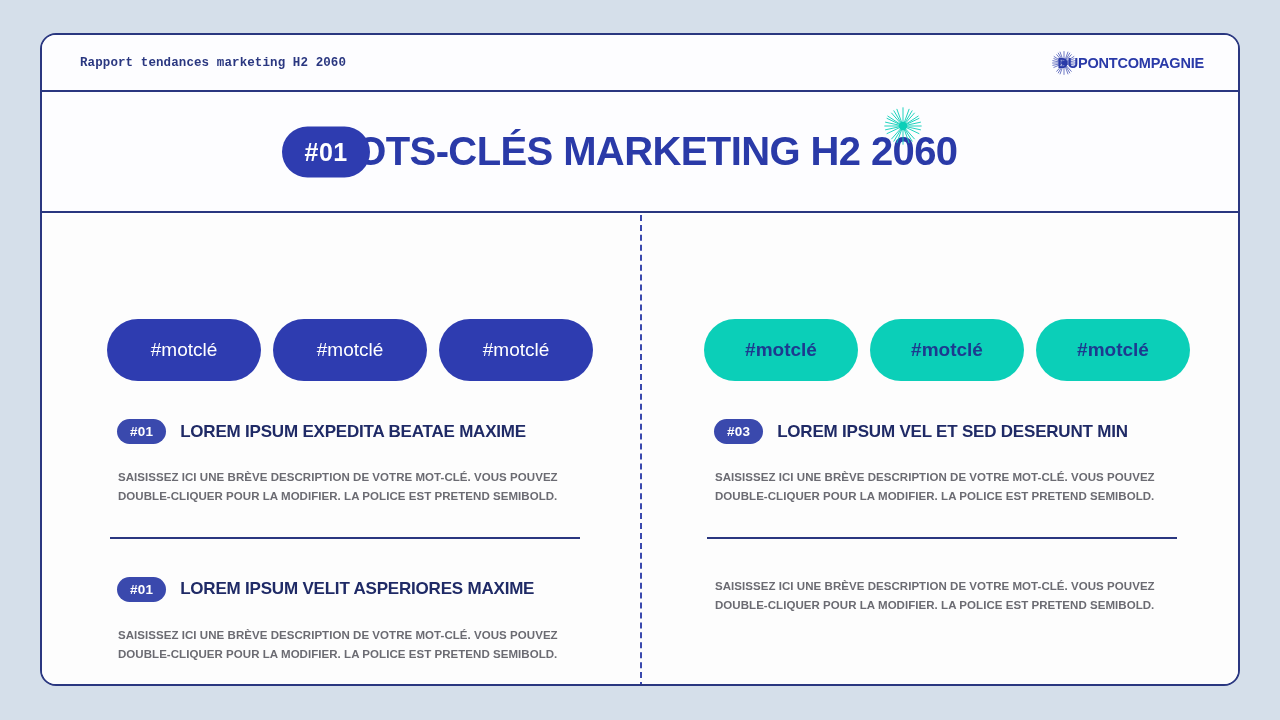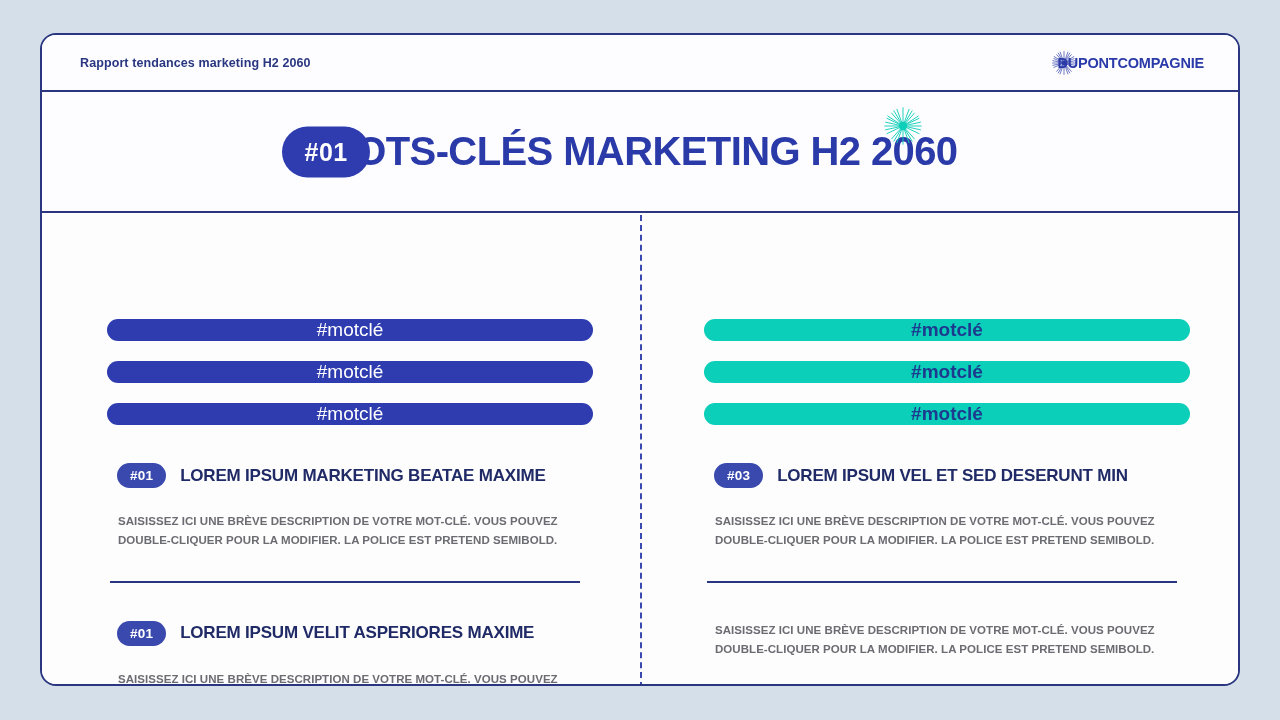--- a/index.html
+++ b/index.html
@@ -30,20 +30,21 @@
     align-items: center;
     justify-content: space-between;
     padding: 0 34px 0 38px;
     background: #fdfdff;
   }
   .header-title {
     font-size: 12.5px;
     font-weight: bold;
     color: #2a3780;
     letter-spacing: 0.1px;
+    font-family: Liberation Mono, monospace;
   }
   .brand-logo {
     display: flex;
     align-items: center;
     position: relative;
   }
   .brand-burst {
     position: absolute;
     left: -6px; top: 50%;
     transform: translateY(-50%);
@@ -119,23 +120,22 @@
   .vdivider {
     position: absolute;
     left: 598px; top: 0;
     width: 0;
     height: 473px;
     border-left: 2px dashed #3a49ad;
   }
 
   .pill-row {
     display: flex;
-    gap: 20px;
+    gap: 12px;
     margin-top: 104px;
-    flex-direction: column;
   }
   .pill {
     flex: 1 1 0;
     height: 62px;
     border-radius: 31px;
     display: flex;
     align-items: center;
     justify-content: center;
     font-size: 19px;
     font-weight: normal;
@@ -275,21 +275,21 @@
     <div class="column col-left">
       <div class="pill-row">
         <div class="pill pill-blue">#motclé</div>
         <div class="pill pill-blue">#motclé</div>
         <div class="pill pill-blue">#motclé</div>
       </div>
 
       <div class="entry">
         <div class="entry-head">
           <span class="entry-num">#01</span>
-          <span class="entry-title">LOREM IPSUM MARKETING BEATAE MAXIME</span>
+          <span class="entry-title">LOREM IPSUM EXPEDITA BEATAE MAXIME</span>
         </div>
         <div class="entry-desc">SAISISSEZ ICI UNE BRÈVE DESCRIPTION DE VOTRE MOT-CLÉ. VOUS POUVEZ DOUBLE-CLIQUER POUR LA MODIFIER. LA POLICE EST PRETEND SEMIBOLD.</div>
       </div>
 
       <div class="hrule"></div>
 
       <div class="entry">
         <div class="entry-head">
           <span class="entry-num">#01</span>
           <span class="entry-title">LOREM IPSUM VELIT ASPERIORES MAXIME</span>

